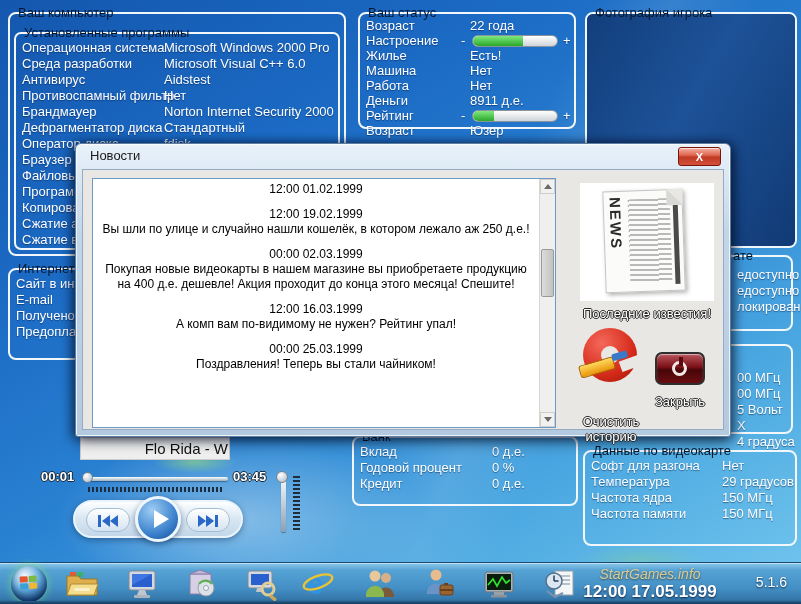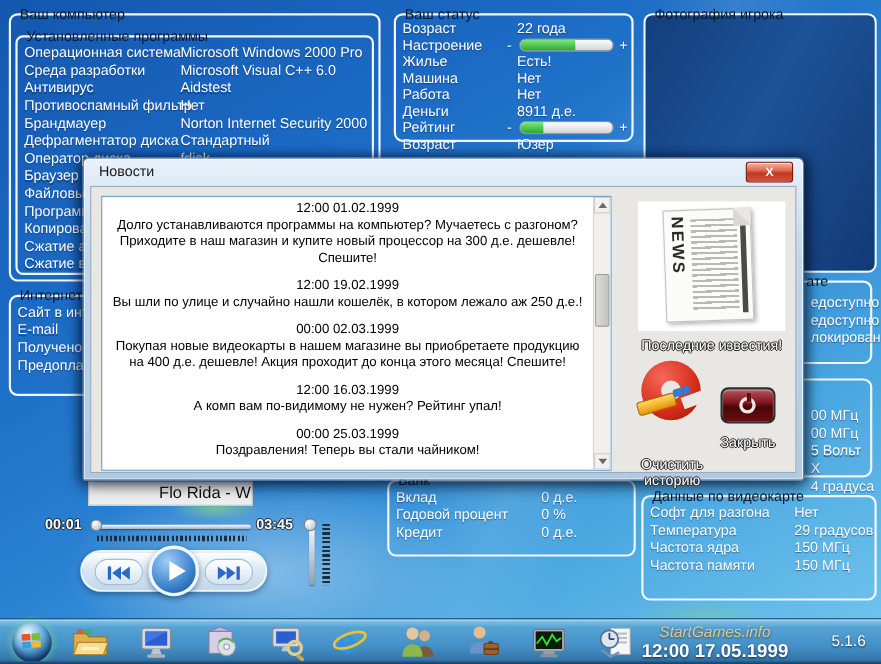--- a/index.html
+++ b/index.html
@@ -351,21 +351,20 @@
   <div class="vol-ticks"></div>
 
   <div class="dialog">
     <span class="dlg-title">Новости</span>
     <div class="dlg-close"><span>X</span></div>
     <div class="dlg-client">
       <div class="newsbox">
         <div class="news-content">
           <div class="news-entry">
               <div class="news-time">12:00 01.02.1999</div>
-              <div class="news-text">Долго устанавливаются программы на компьютер? Мучаетесь с разгоном? Приходите в наш магазин и купите новый процессор на 300 д.е. дешевле! Спешите!</div>
             </div>
           <div class="news-entry">
               <div class="news-time">12:00 19.02.1999</div>
               <div class="news-text">Вы шли по улице и случайно нашли кошелёк, в котором лежало аж 250 д.е.!</div>
             </div>
           <div class="news-entry">
               <div class="news-time">00:00 02.03.1999</div>
               <div class="news-text">Покупая новые видеокарты в нашем магазине вы приобретаете продукцию на 400 д.е. дешевле! Акция проходит до конца этого месяца! Спешите!</div>
             </div>
           <div class="news-entry">

